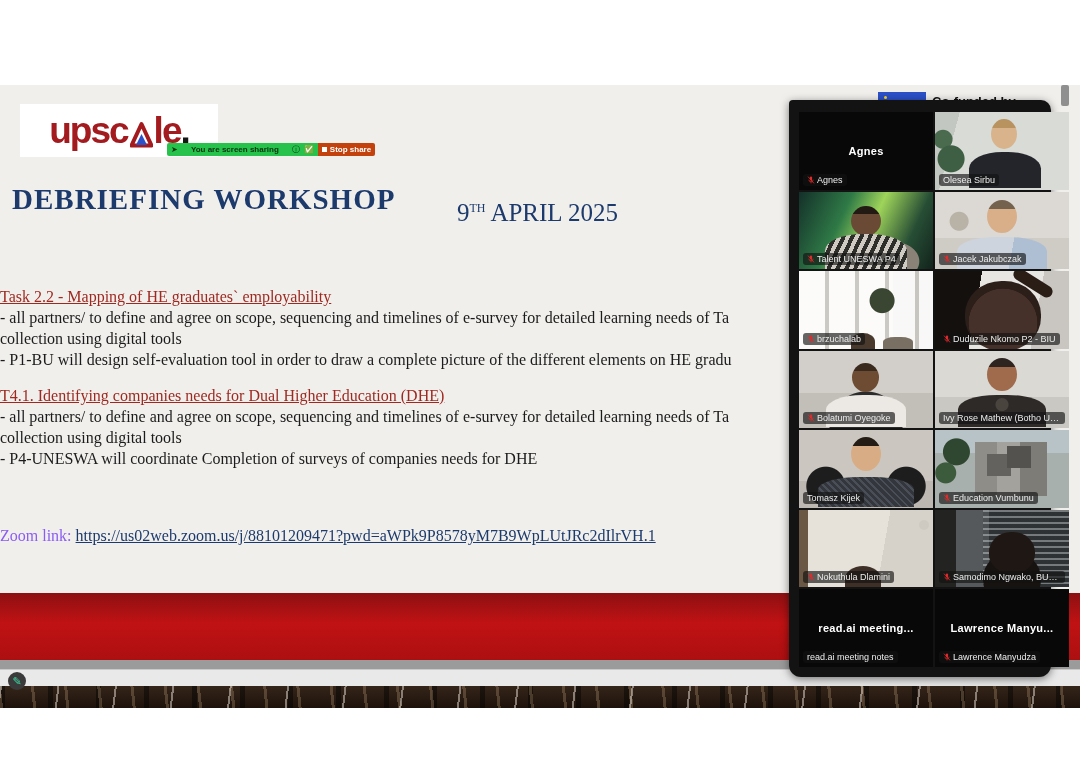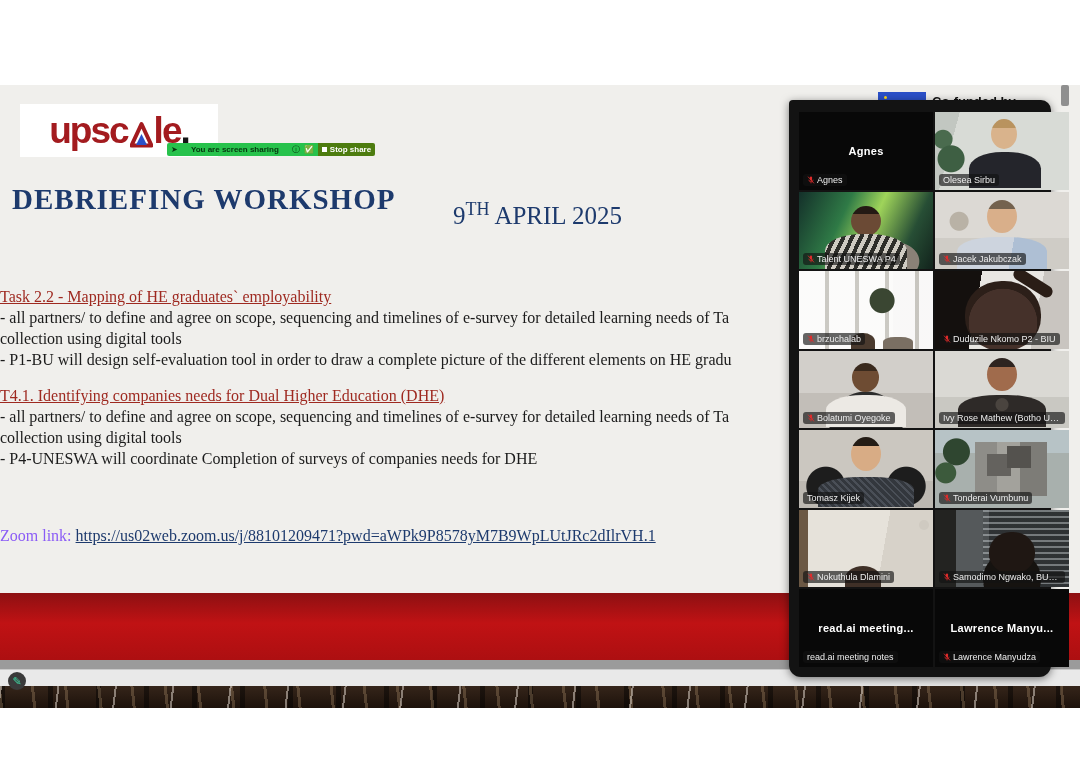--- a/index.html
+++ b/index.html
@@ -30,39 +30,39 @@
   .logo-tri { margin:0 1px 1px 2px; }
   .logo-dot { color:#151515; }
 
   
   .share-pill { position:absolute; left:167px; top:143px; height:13px; display:flex; z-index:6;
                 font-family:"Liberation Sans",sans-serif; font-size:8px; line-height:13px; }
   .share-green { background:#27c24c; color:#06340f; width:151px; display:flex; align-items:center;
                  gap:4px; padding:0 4px; border-radius:2px 0 0 2px; }
   .share-msg { font-weight:bold; flex:1; text-align:center; white-space:nowrap; }
   .share-ico { font-size:8px; }
-  .share-red { background:#4d7c0f; color:#fff; width:57px; display:flex; align-items:center;
+  .share-red { background:#c2410c; color:#fff; width:57px; display:flex; align-items:center;
                justify-content:center; gap:3px; font-weight:bold; border-radius:0 2px 2px 0; cursor:pointer; }
   .stop-square { width:5px; height:5px; background:#fff; display:inline-block; }
 
   
   .eu-flag { position:absolute; left:878px; top:92px; width:48px; height:22px; background:#2b50c8; z-index:2;
              box-shadow:inset 0 -2px 0 rgba(255,255,255,0.7); }
   .eu-flag i { position:absolute; width:3px; height:3px; background:#ffd617; border-radius:50%; }
   .cofunded { position:absolute; left:932px; top:94px; z-index:2; color:#111;
               font:bold 13px "Liberation Sans",sans-serif; }
   .scrollbar { position:absolute; left:1061px; top:85px; width:8px; height:21px; background:#8f8f8f;
                border-radius:2px; z-index:60; cursor:pointer; }
 
   
   .title { position:absolute; top:167px; left:12px; width:1075px; text-align:left;
            color:#1d3a6d; font-weight:bold; font-size:29px; letter-spacing:1px;margin-top:16px; }
   .date  { position:absolute; top:199px; left:0; width:1075px; text-align:center;
            color:#1d3a6d; font-size:25px; }
-  .date sup { font-size:18px; }
+  .date sup { font-size:12px; }
 
   .content { position:absolute; left:0; top:286px; width:1060px; font-size:16px; color:#1b1b1b; }
   .sec-heading { color:#9e2920; text-decoration:underline; white-space:nowrap; line-height:21px; }
   .sec-line { white-space:nowrap; line-height:21px; }
   .sec-gap { height:15px; }
   .zoom-row { margin-top:58px; white-space:nowrap; }
   .zoom-label { color:#8b5cf6; }
   .zoom-url { color:#1d3a6d; text-decoration:underline; cursor:pointer; }
 
   
@@ -334,21 +334,21 @@
 
     <div class="tile">
       <div class="scene scene-tonderai"></div>
       <div class="name-tag">
         <svg class="mic" viewBox="0 0 12 12">
             <rect x="4.4" y="0.8" width="3.2" height="6" rx="1.6" fill="#e02b2b"></rect>
             <path d="M2.8 5.5 a3.2 3.2 0 0 0 6.4 0" fill="none" stroke="#e02b2b" stroke-width="1.1"></path>
             <line x1="6" y1="8.8" x2="6" y2="11" stroke="#e02b2b" stroke-width="1.1"></line>
             <line x1="1.6" y1="1" x2="10.4" y2="11" stroke="#e02b2b" stroke-width="1.3"></line>
           </svg>
-        <span class="txt">Tonderai Vumbunu</span>
+        <span class="txt">Education Vumbunu</span>
       </div>
     </div>
 
     <div class="tile">
       <div class="scene scene-nokuthula"></div>
       <div class="name-tag">
         <svg class="mic" viewBox="0 0 12 12">
             <rect x="4.4" y="0.8" width="3.2" height="6" rx="1.6" fill="#e02b2b"></rect>
             <path d="M2.8 5.5 a3.2 3.2 0 0 0 6.4 0" fill="none" stroke="#e02b2b" stroke-width="1.1"></path>
             <line x1="6" y1="8.8" x2="6" y2="11" stroke="#e02b2b" stroke-width="1.1"></line>

